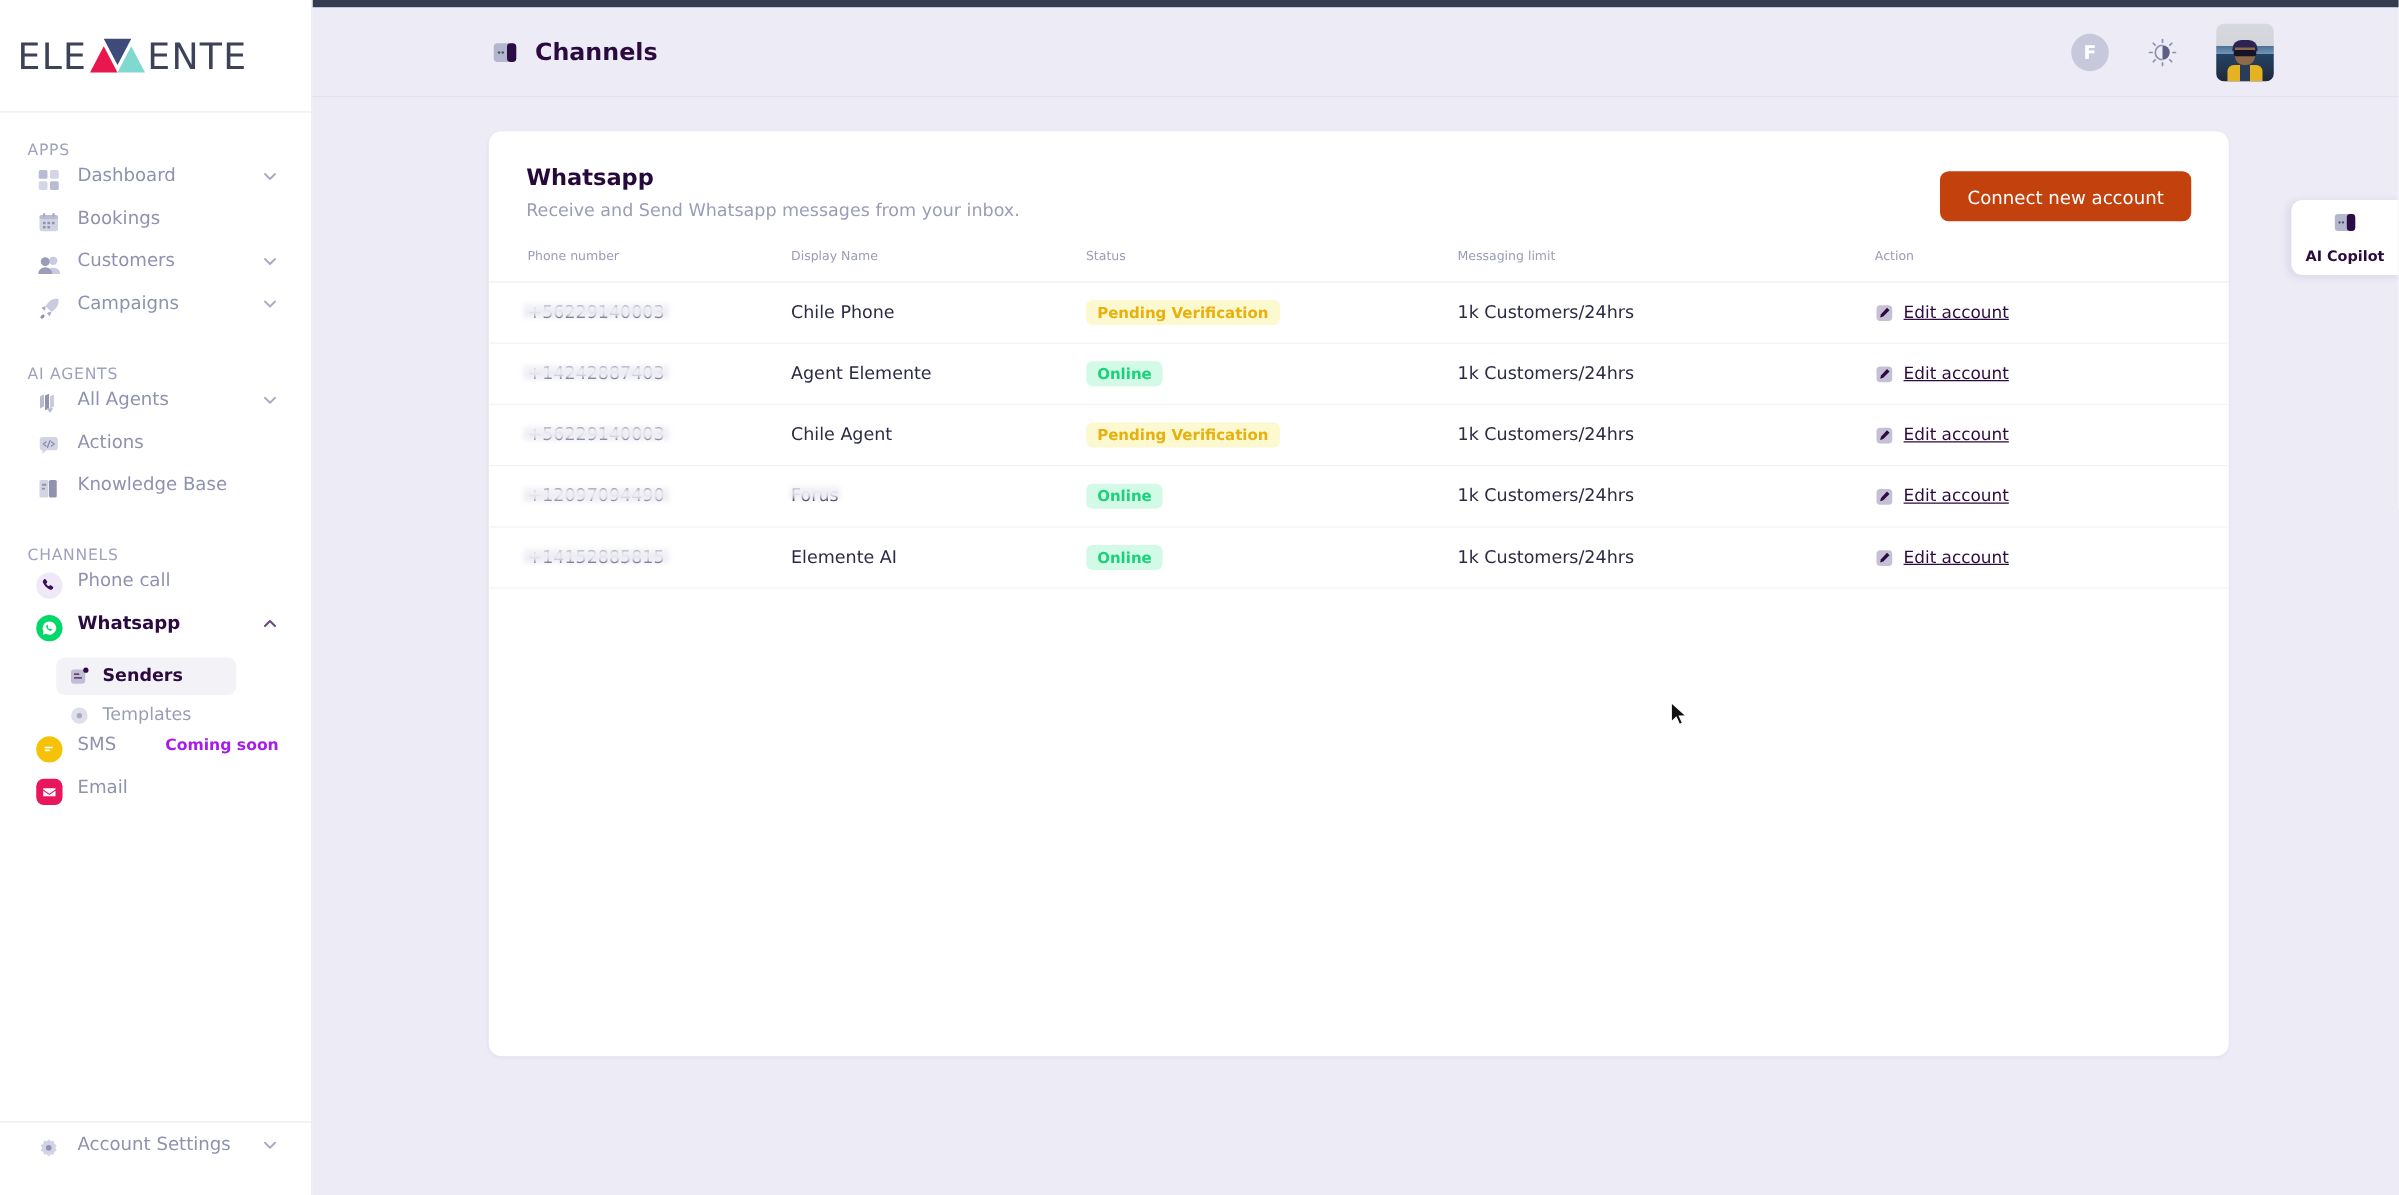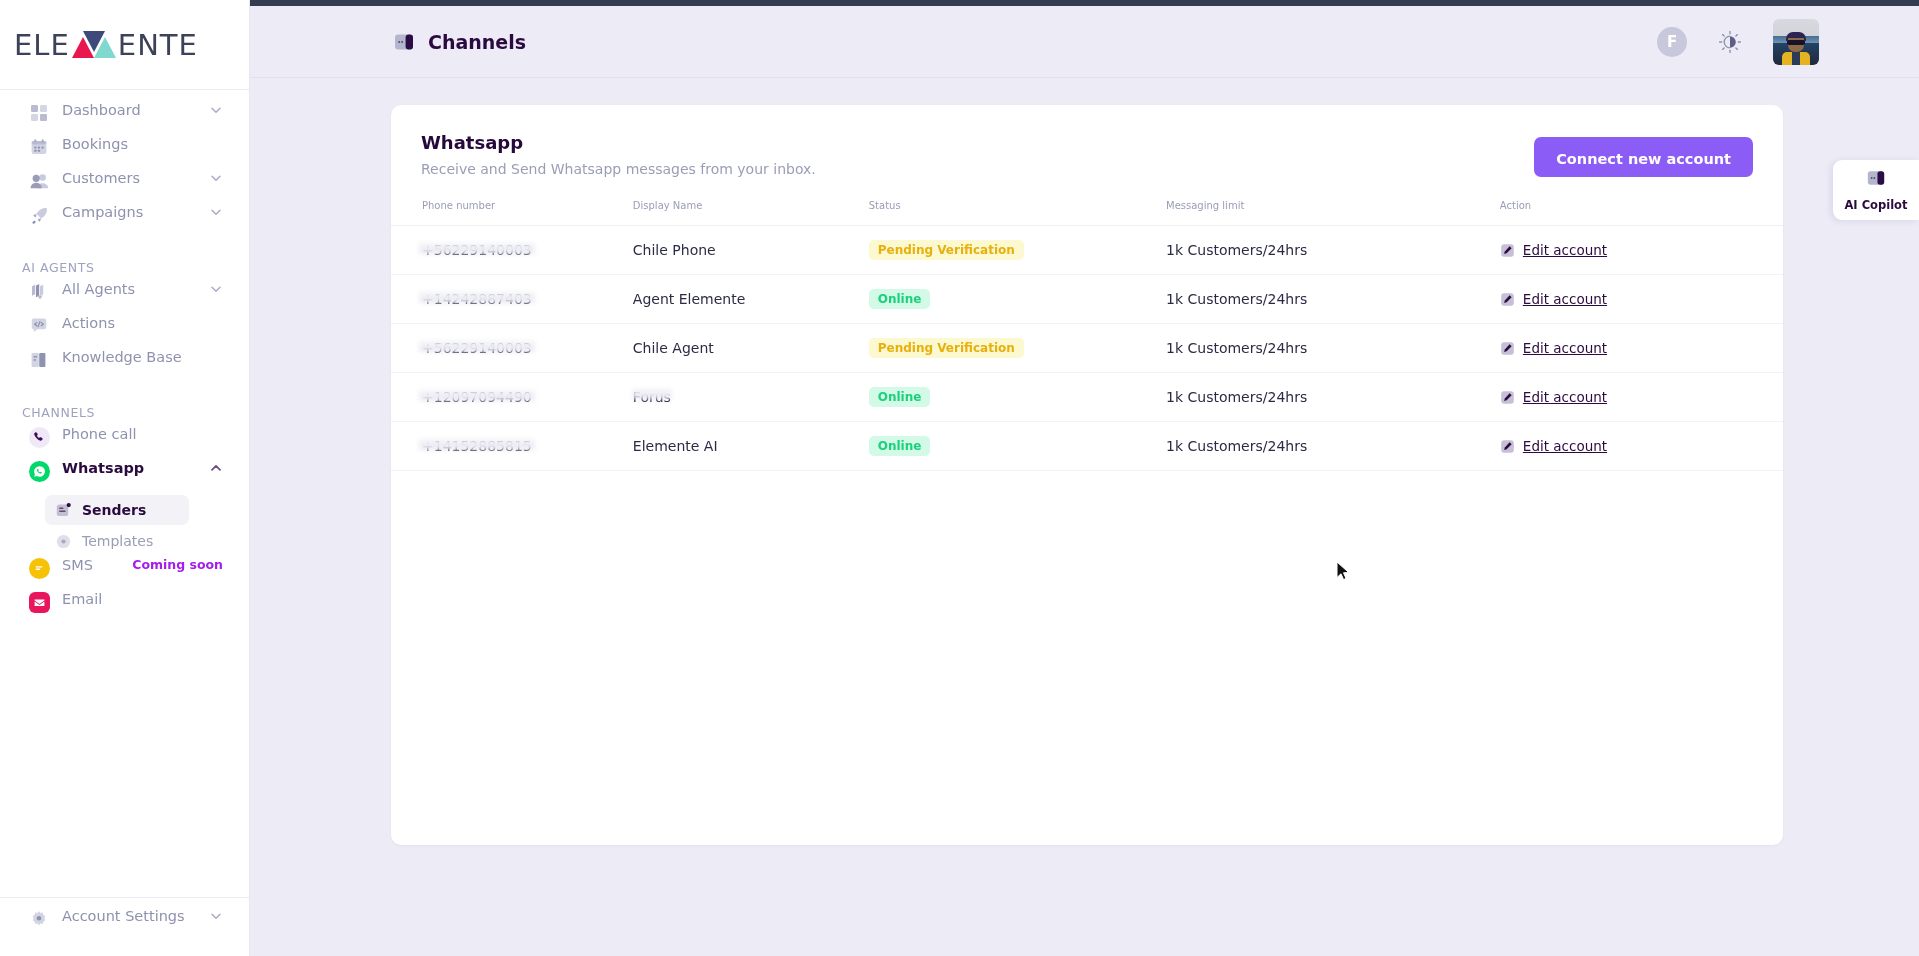--- a/index.html
+++ b/index.html
@@ -107,22 +107,22 @@
   }
   .card {
     position: absolute; top: 27px; left: 141px; width: 1392px; height: 740px;
     background: #ffffff; border-radius: 10px; box-shadow: 0 1px 3px rgba(40,30,80,.05);
   }
   .card-head { display: flex; align-items: flex-start; padding: 27px 30px 0 30px; }
   .card-title { font-size: 18px; font-weight: 700; color: #25093a; margin-bottom: 8px; }
   .card-sub { font-size: 14px; color: #9a9db6; }
   .connect-btn {
     margin-left: auto; margin-top: 5px;
-    background: #8b5cf6; color: #ffffff; border: none; border-radius: 7px;
-    padding: 14px 22px; height: 40px; font-size: 14.5px; font-weight: 700;
+    background: #c2410c; color: #ffffff; border: none; border-radius: 7px;
+    padding: 14px 22px; height: 40px; font-size: 14.5px; font-weight: 400;
     cursor: pointer; font-family: "DejaVu Sans", "Liberation Sans", sans-serif;
   }
 
   table.senders { width: 100%; border-collapse: collapse; margin-top: 23px; table-layout: fixed; }
   table.senders th {
     text-align: left; font-size: 10px; font-weight: 400; color: #9a9db6;
     padding: 0 0 14px 0; border-bottom: 1px solid #eeeef4;
   }
   table.senders td {
     font-size: 14px; color: #2b2b45; height: 49px; border-bottom: 1px solid #f2f2f7;
@@ -178,20 +178,21 @@
         <i class="tri tri-red"></i>
           <i class="tri tri-navy"></i>
           <i class="tri tri-teal"></i>
       </span>
       <span>ENTE</span>
     </div>
   </div>
 
   <div class="nav-scroll">
 
+    <div class="sec-label">APPS</div>
 
     <div class="nav-item">
       <span class="ic">
         <svg width="18" height="18" viewBox="0 0 18 18">
             <rect x="1" y="1" width="7" height="7" rx="1.3" fill="#b9bbd2"></rect>
             <rect x="10" y="1" width="7" height="7" rx="1.3" fill="#d5d6e4"></rect>
             <rect x="1" y="10" width="7" height="7" rx="1.3" fill="#d5d6e4"></rect>
             <rect x="10" y="10" width="7" height="7" rx="1.3" fill="#b9bbd2"></rect>
           </svg>
       </span>

